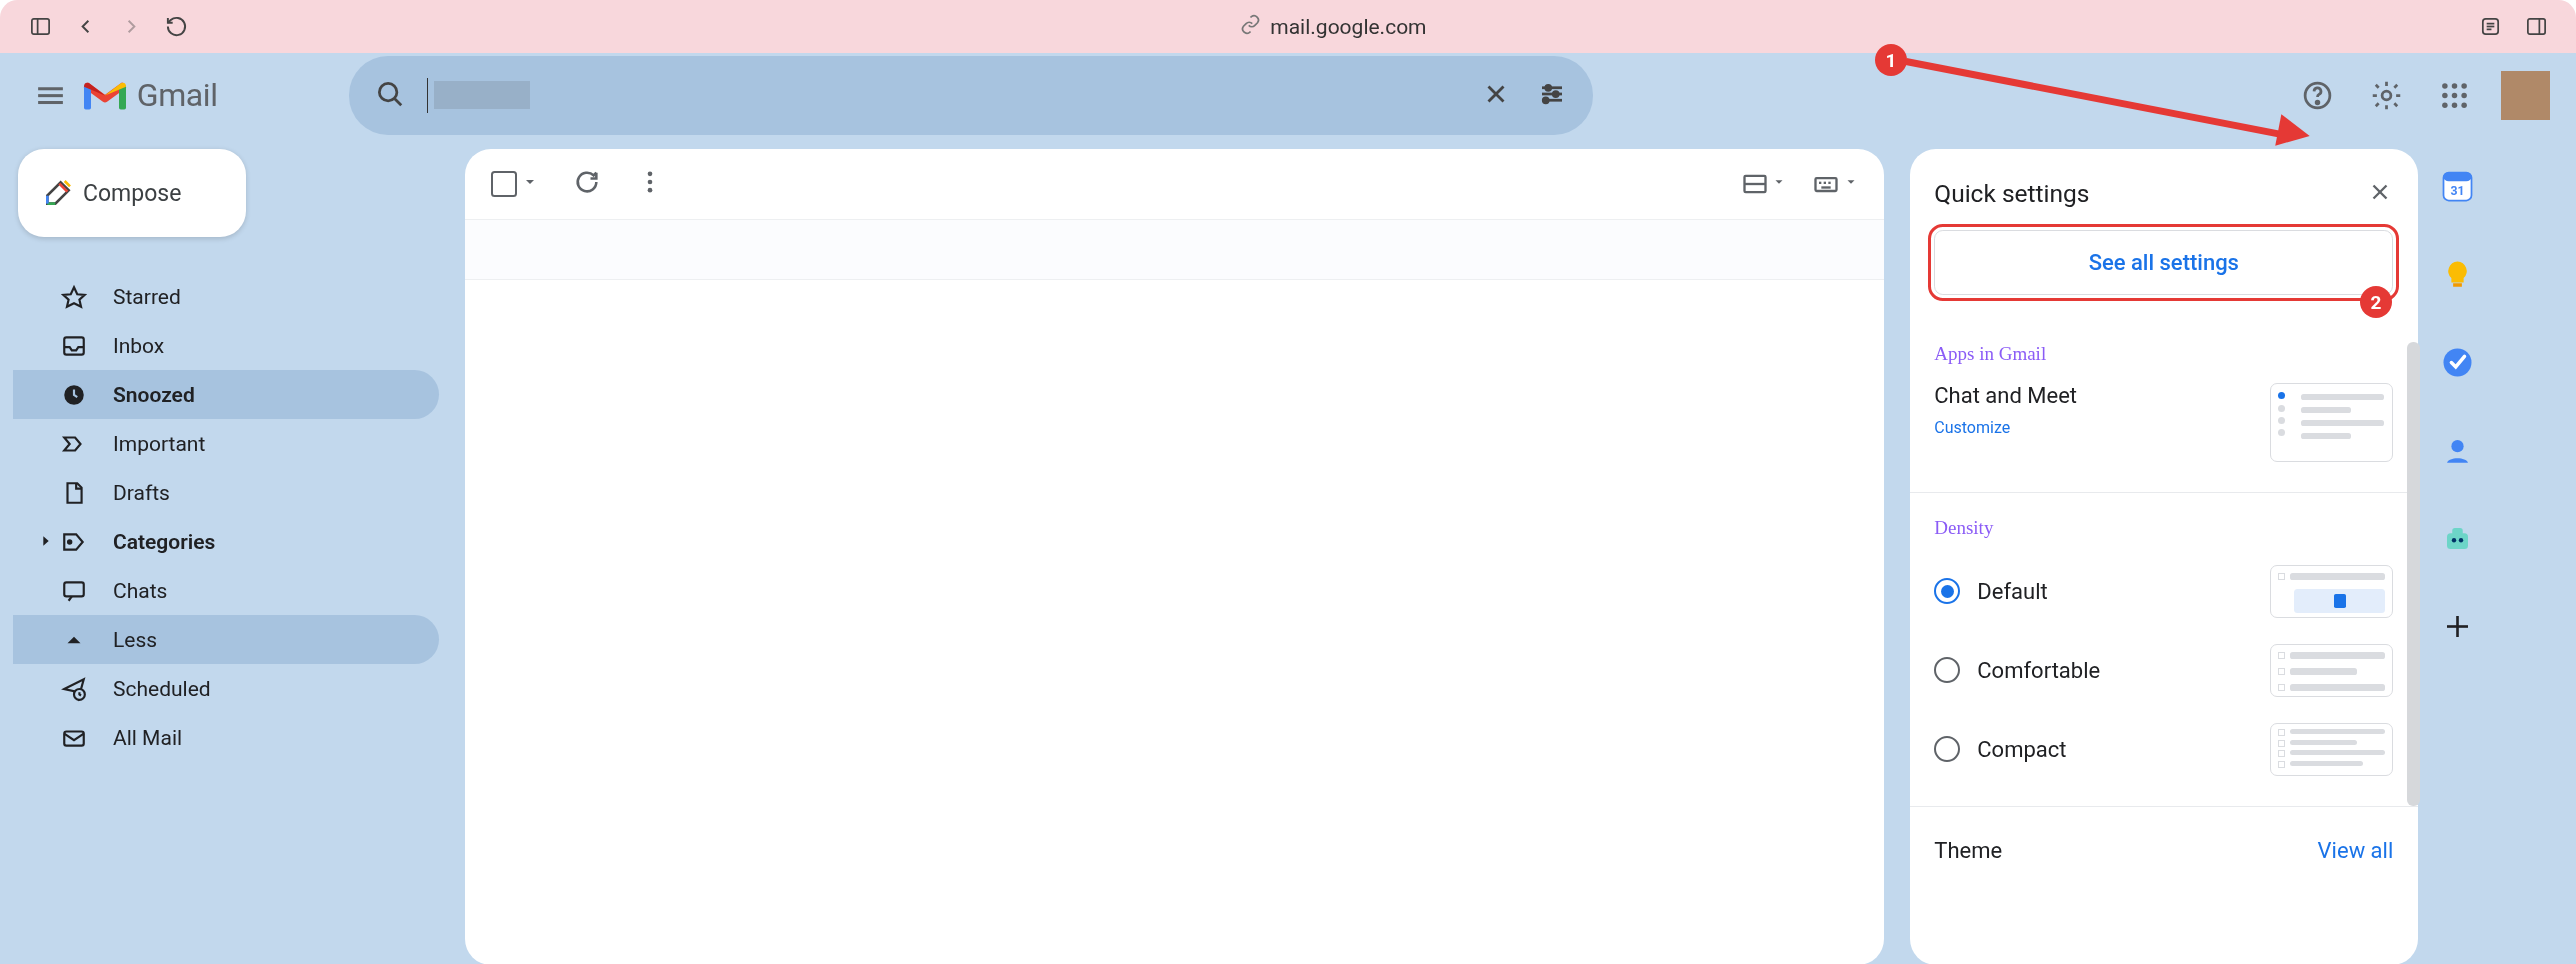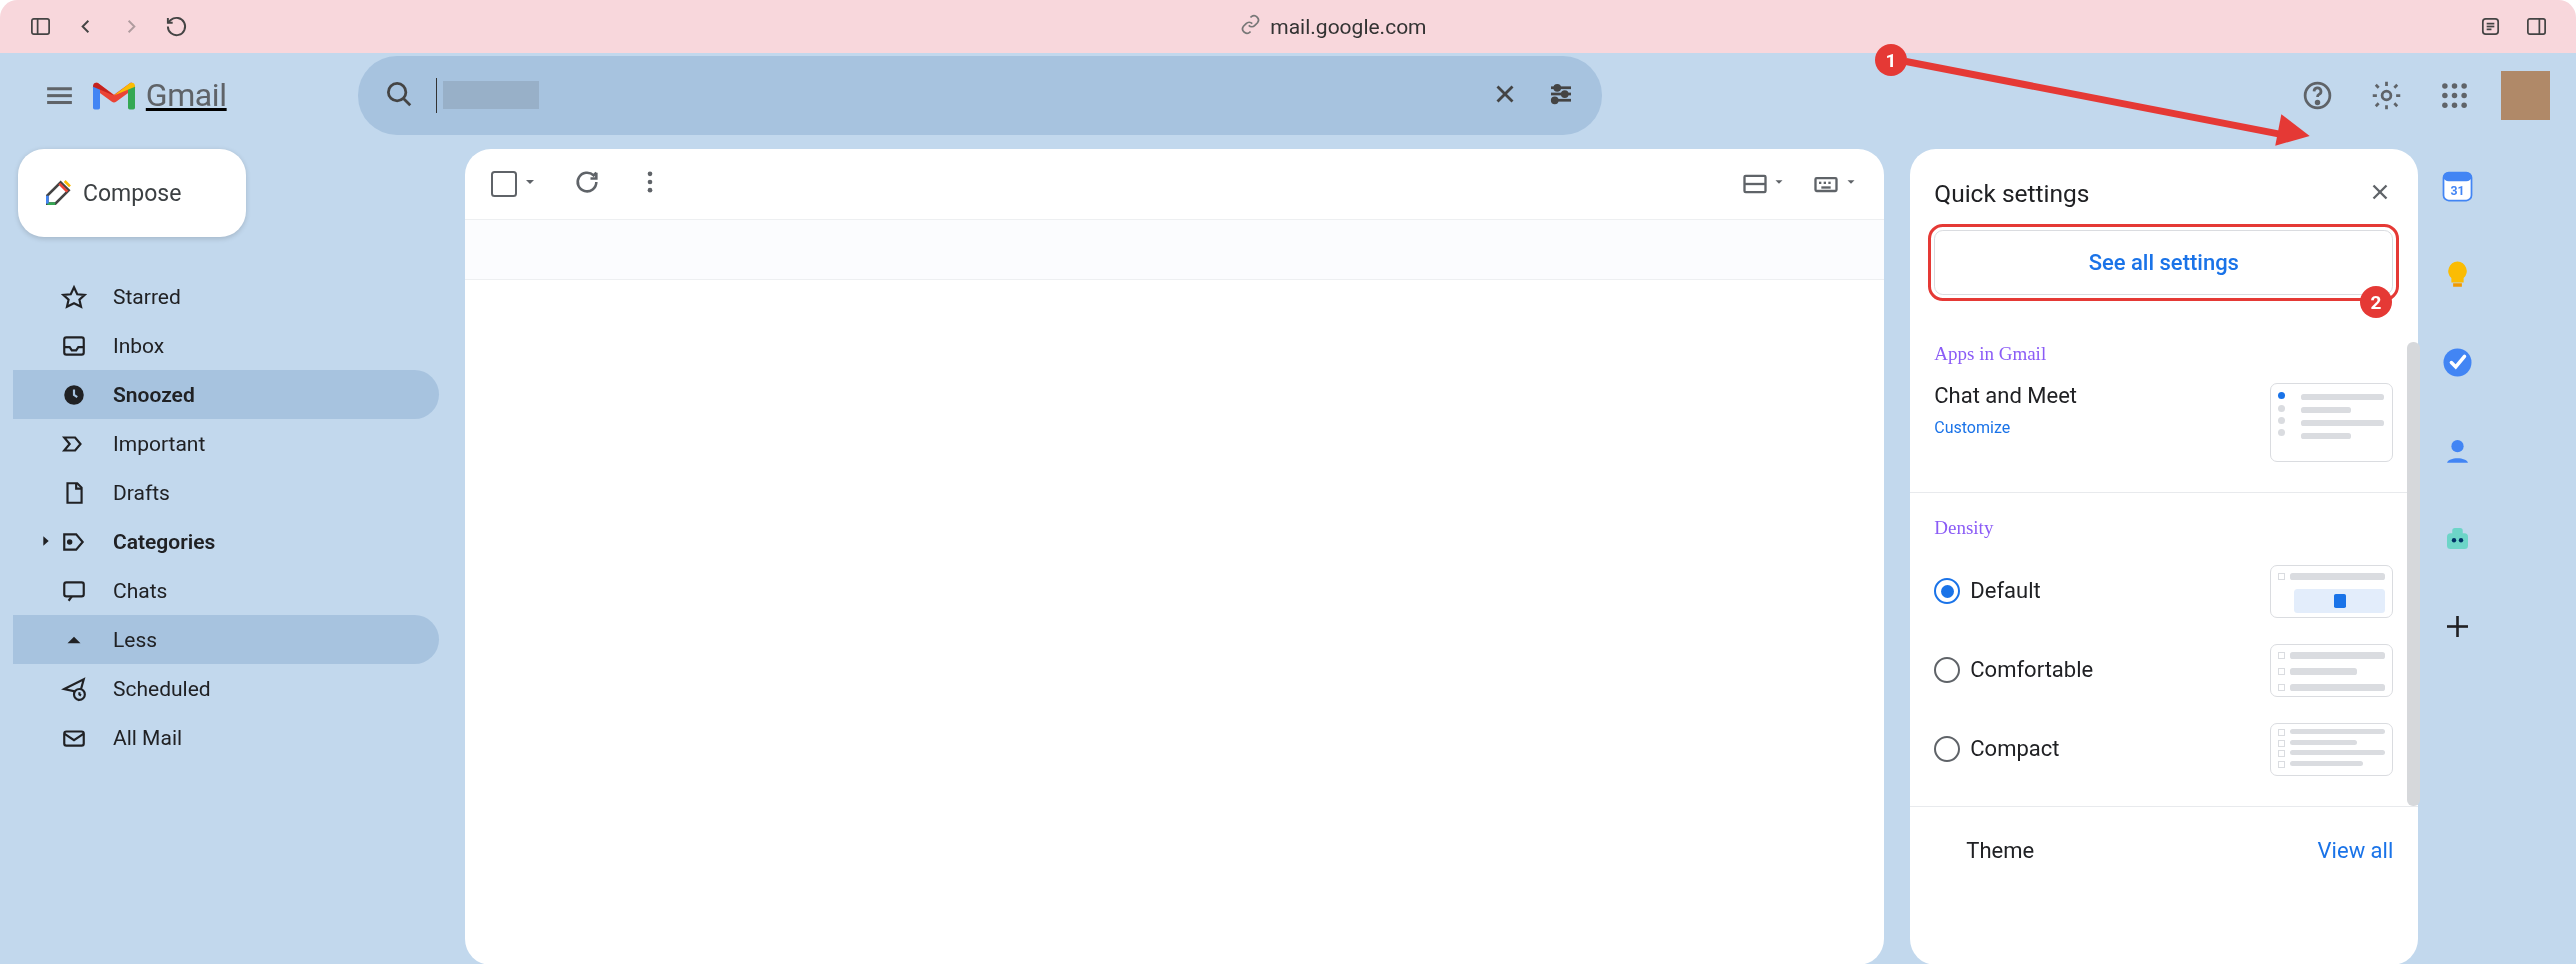--- a/index.html
+++ b/index.html
@@ -18,22 +18,22 @@
   .tb-icon { width: 28px; height: 28px; display:flex; align-items:center; justify-content:center; color:#444; }
   .tb-icon svg { width: 23px; height: 23px; }
   .url-wrap { flex:1; display:flex; justify-content:center; align-items:center; gap:8.8px; color:#444; font-size:21px; }
   .url-wrap .domain { color:#333; }
   .url-wrap .link-icon { color:#777; }
 
   .app-root { height: 912px; display:flex; background:#c2d8ed; }
 
   
   .gmail-header {
-    position:absolute; top:53px; left:9px; right:0; height:84px;
-    display:flex; align-items:center; padding-left:26px; padding-right:26px;text-decoration:underline;
+    position:absolute; top:53px; left:0; right:0; height:84px;
+    display:flex; align-items:center; padding-left:26px; padding-right:26px;
   }
   .hamburger { width:49px; height:49px; display:flex; align-items:center; justify-content:center; cursor:pointer; border-radius:50%; }
   .hamburger svg{ width:33px; height:33px; color:#5f6368;}
   .gmail-logo { display:flex; align-items:center; gap:8.8px; margin-left:7px; }
   .gmail-logo .text { font-size:32px; color:#5f6368; letter-spacing:-0.4px;}
   .gmail-m {
     width:46px; height:35px; position:relative;
   }
   .gmail-m svg{width:46px;height:35px;}
 
@@ -112,32 +112,32 @@
   .preview{width:123px;height:79px;border:1.3px solid #dadce0;border-radius:7px;background:#fff;position:relative;overflow:hidden;}
   .preview .col-l{position:absolute;left:7px;top:8.8px;width:16px;bottom:8.8px;}
   .preview .dot{width:7px;height:7px;border-radius:50%;background:#dadce0;margin-bottom:5.3px;}
   .preview .dot.blue{background:#1a73e8;}
   .preview .lines{position:absolute;left:30px;right:8.8px;top:10.5px;}
   .preview .line{height:6.1px;background:#dadce0;border-radius:2.6px;margin-bottom:7px;}
   .preview .line.short{width:60%;}
   .divider{height:0.9px;background:#e8eaed;margin:30px -24.5px 0 -24.5px;}
 
   .density-opt{display:flex;align-items:center;justify-content:space-between;margin-top:26px;}
-  .density-opt .left{display:flex;gap:10px;}
+  .density-opt .left{display:flex;align-items:center;gap:17px;}
   .radio{width:26px;height:26px;border:2.2px solid #5f6368;border-radius:50%;position:relative;}
   .radio.checked{border-color:#1a73e8;}
   .radio.checked::after{content:'';position:absolute;inset:4.4px;background:#1a73e8;border-radius:50%;}
   .density-opt .label{font-size:22px;color:#202124;}
   .density-preview{width:123px;height:53px;border:1.3px solid #dadce0;border-radius:7px;position:relative;overflow:hidden;background:#fff;}
   .dp-row{position:absolute;left:7px;right:7px;height:7px;background:#dadce0;border-radius:2.6px;}
   .dp-box{position:absolute;left:7px;width:7px;height:7px;border:1.3px solid #dadce0;}
   .density-preview.default .card{position:absolute;left:23px;right:7px;top:23px;height:24.5px;background:#e3edfb;border-radius:3.5px;display:flex;align-items:center;justify-content:center;}
   .density-preview.default .card .ic{width:12.3px;height:14px;background:#1a73e8;border-radius:1.8px;}
 
-  .theme-row{display:flex;align-items:center;justify-content:space-between;margin-top:31px;margin-left:32px;}
+  .theme-row{display:flex;align-items:center;justify-content:space-between;margin-top:31px;}
   .theme-row .t{font-size:22px;color:#202124;}
   .theme-row .va{font-size:22px;color:#1a73e8;}
 
   .qs-scrollbar{position:absolute;right:-1.8px;top:193px;width:12.3px;height:464px;background:#d6d8db;border-radius:6.1px;}
 
   
   .right-rail{width:79px;display:flex;flex-direction:column;align-items:center;padding-top:114px;gap:49px;}
   .rail-icon{width:39px;height:39px;display:flex;align-items:center;justify-content:center;border-radius:50%;}
   .rail-icon svg{width:35px;height:35px;}
 

